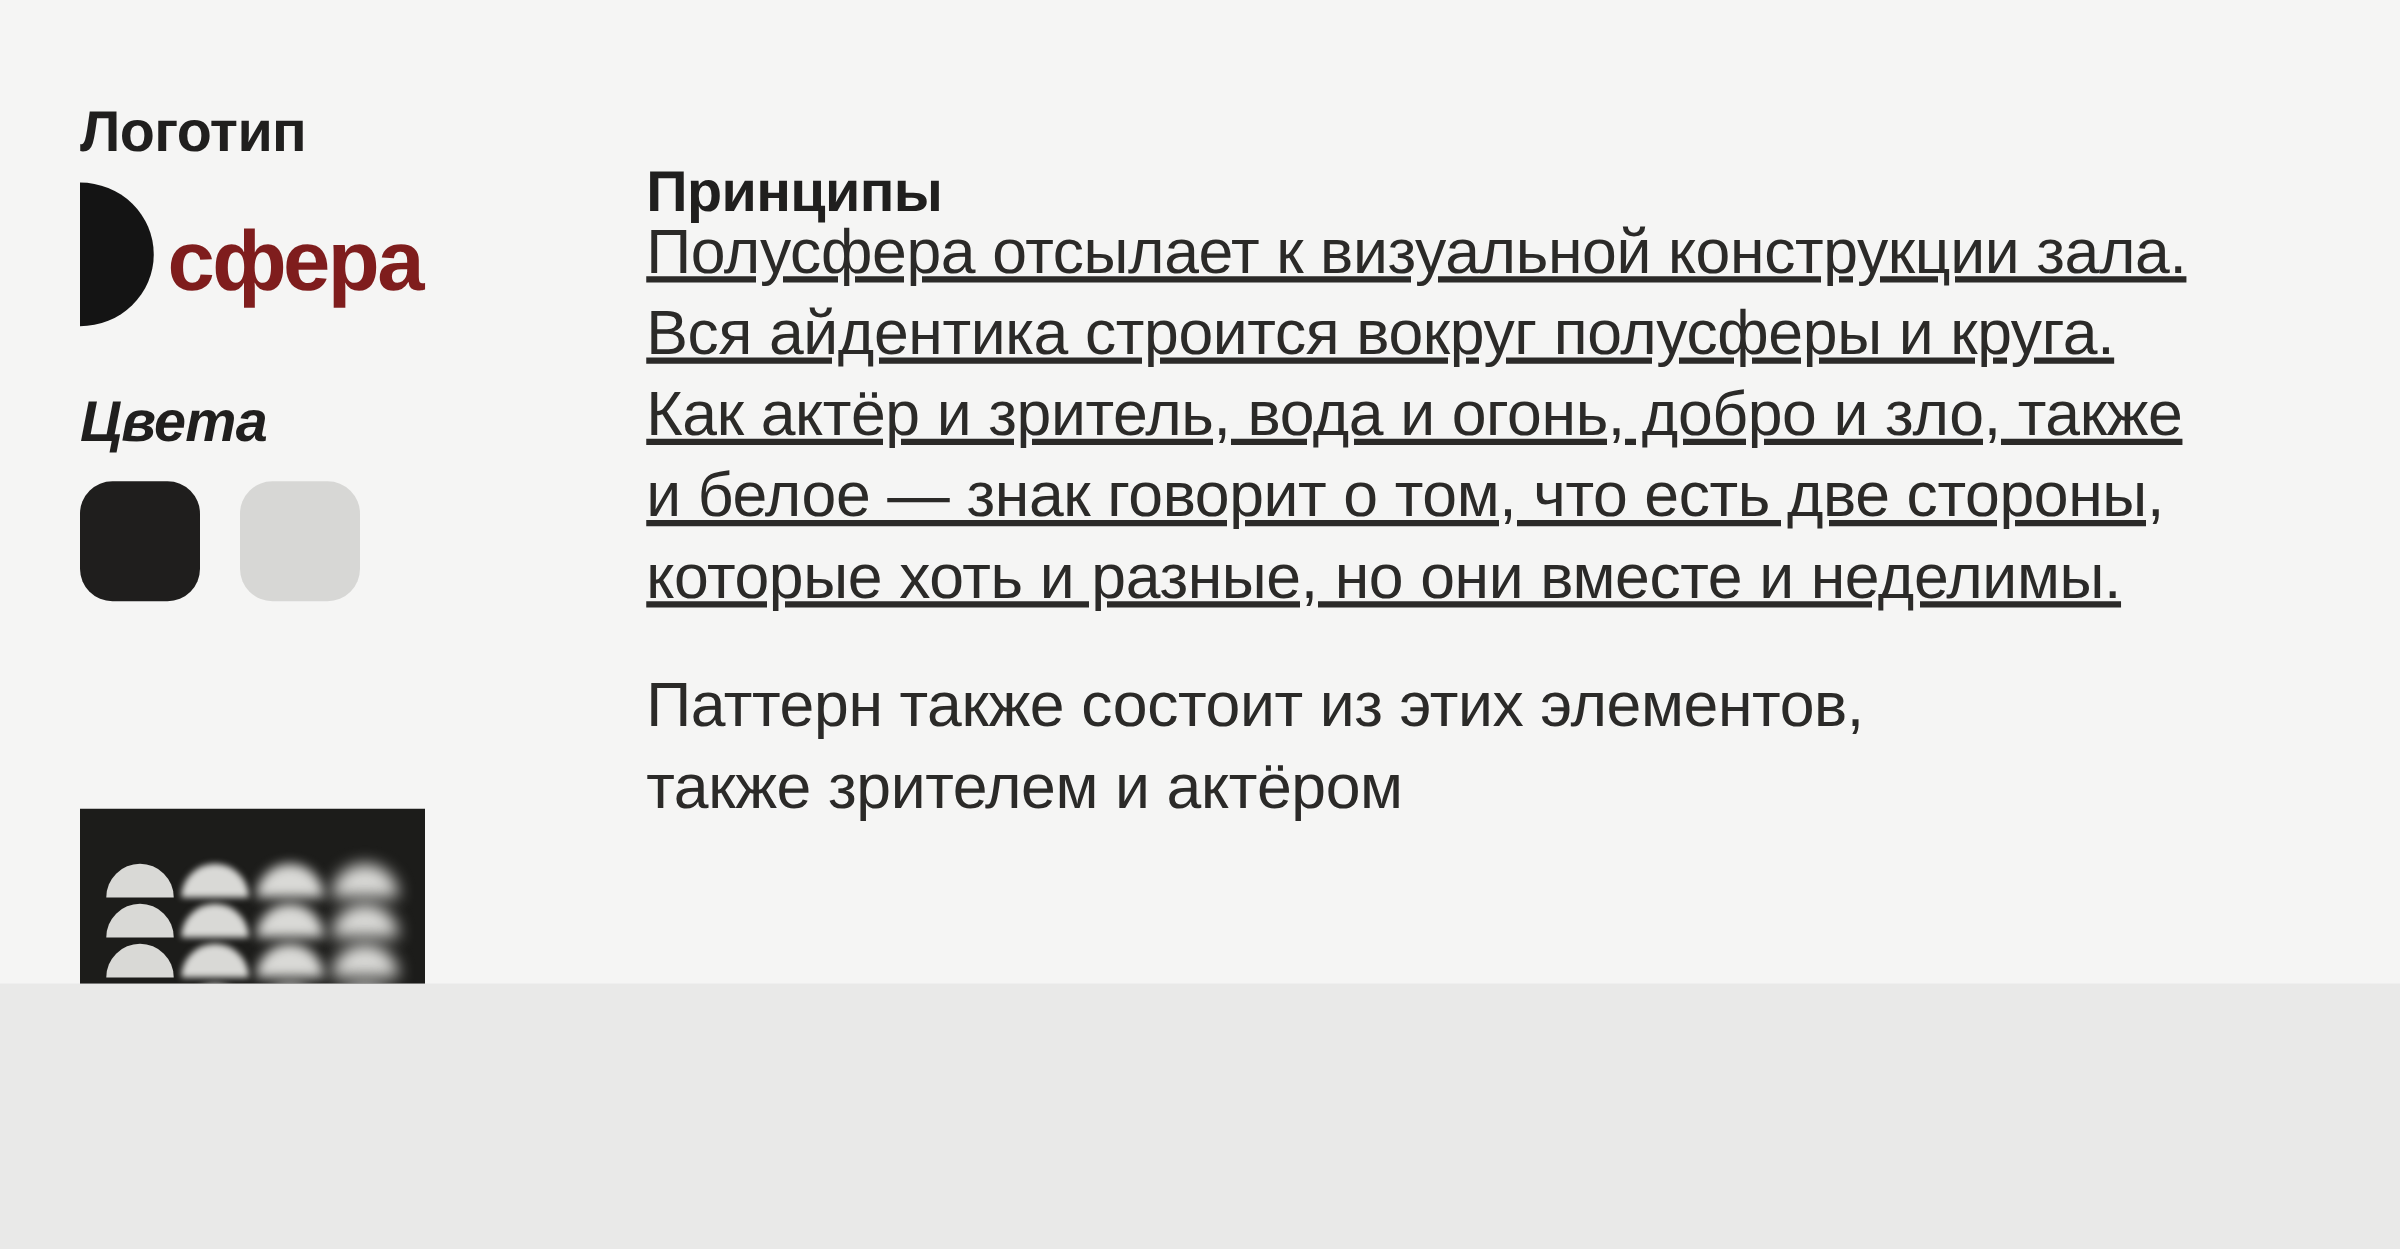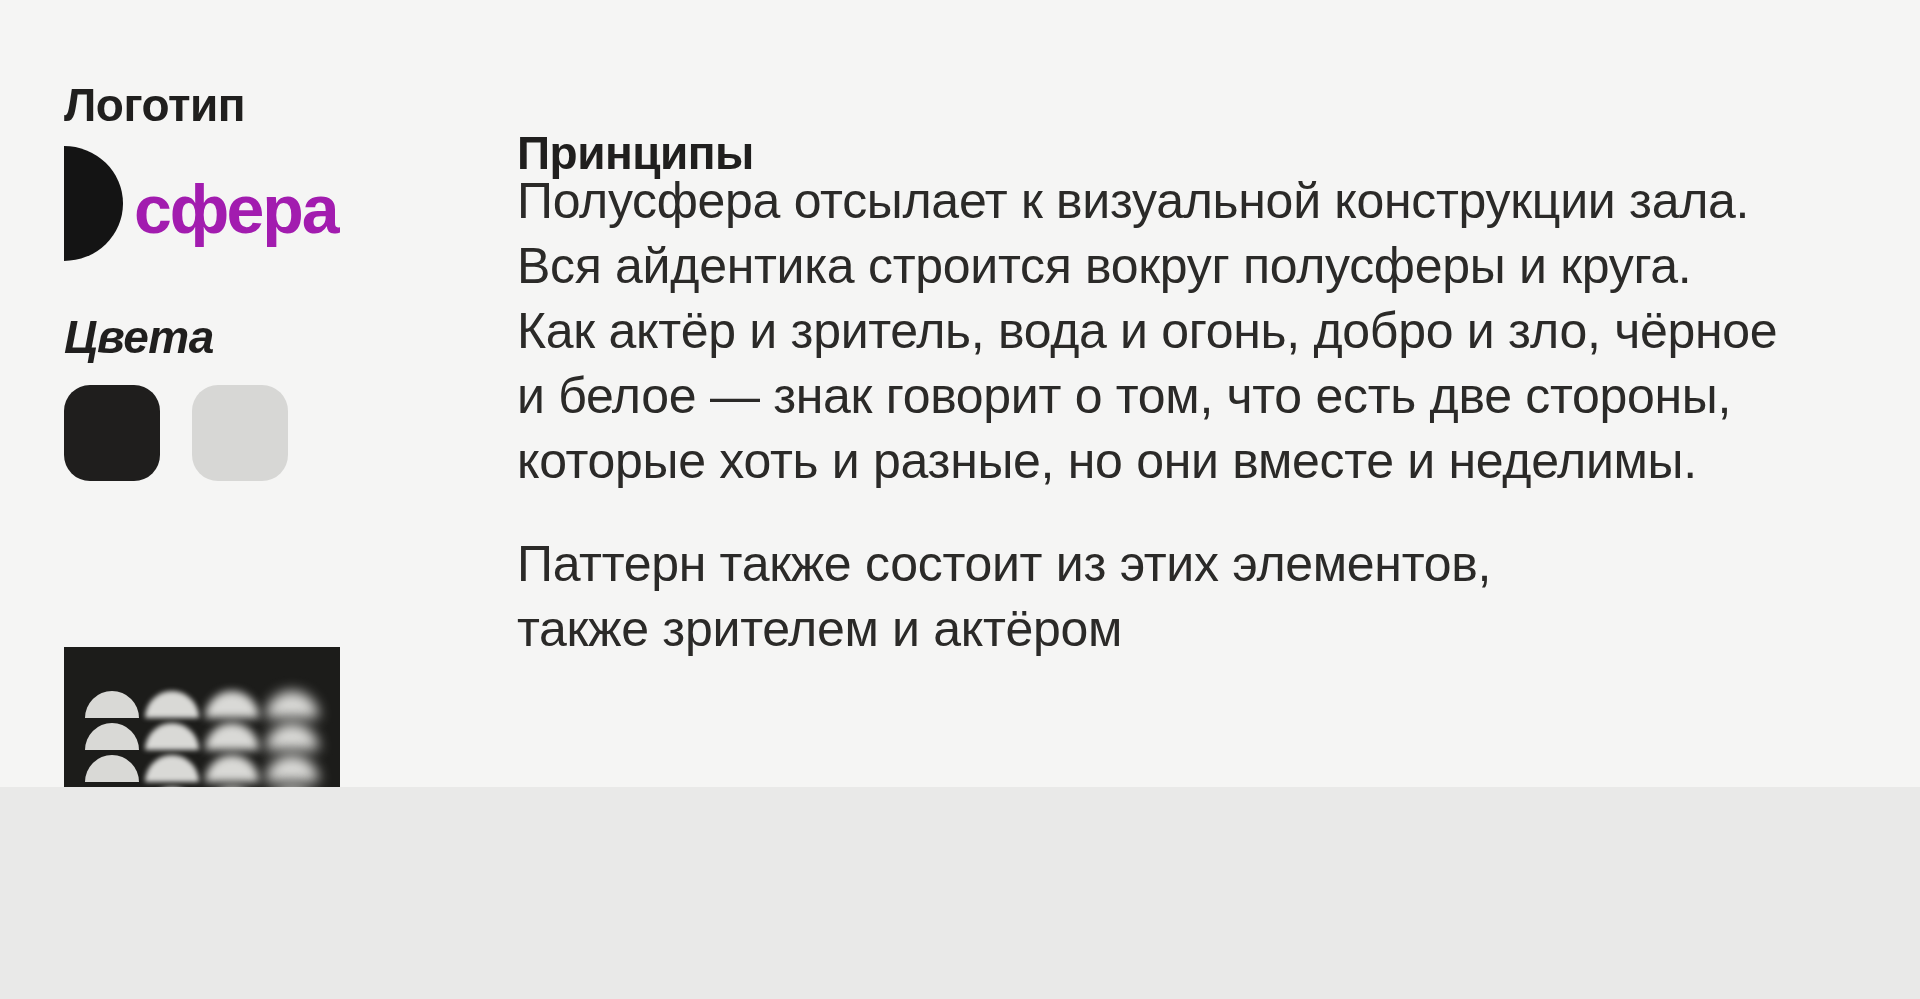--- a/index.html
+++ b/index.html
@@ -46,34 +46,34 @@
   .shape{display:block;flex:0 0 54px;width:54px;}
   .dome{height:27px;border-radius:27px 27px 0 0;}
   .circle{height:54px;border-radius:50%;}
 
   
   .para{
     position:absolute;left:517px;
     font-size:50px;font-weight:300;line-height:65px;letter-spacing:-0.3px;
     color:#2b2a28;white-space:nowrap;
   }
-  #para1{top:169px;}
+  #para1{top:169px;text-decoration:underline;}
   #para2{top:532px;}
   .line{display:block;}
 </style>
 </head>
 <body>
 
 <div class="canvas" style="background: rgb(245, 245, 244);">
 
   <div class="h" id="h-logo">Логотип</div>
 
   <div class="logo-row">
     <span class="logo-mark" style="background: rgb(20, 20, 20);"></span>
-    <span class="logo-word" style="color: #a21caf;">сфера</span>
+    <span class="logo-word" style="color: #7f1d1d;">сфера</span>
   </div>
 
   <div class="h" id="h-colors">Цвета</div>
 
   <div class="swatches">
     <span class="swatch" style="background: rgb(31, 30, 29);"></span>
     <span class="swatch" style="background: rgb(215, 215, 213);"></span>
   </div>
 
 
@@ -108,21 +108,21 @@
         <span class="shape circle" style="background: rgb(217, 217, 214); filter: blur(4.5px);"></span>
         <span class="shape circle" style="background: rgb(217, 217, 214); filter: blur(6.5px);"></span>
       </div>
     </div>
 
   <div class="h" id="h-principles">Принципы</div>
 
   <div class="para" id="para1">
       <span class="line">Полусфера отсылает к визуальной конструкции зала.</span>
       <span class="line">Вся айдентика строится вокруг полусферы и круга.</span>
-      <span class="line">Как актёр и зритель, вода и огонь, добро и зло, чёрное</span>
+      <span class="line">Как актёр и зритель, вода и огонь, добро и зло, также</span>
       <span class="line">и белое — знак говорит о том, что есть две стороны,</span>
       <span class="line">которые хоть и разные, но они вместе и неделимы.</span>
     </div>
 
   <div class="para" id="para2">
       <span class="line">Паттерн также состоит из этих элементов,</span>
       <span class="line">также зрителем и актёром</span>
     </div>
 
 </div>

